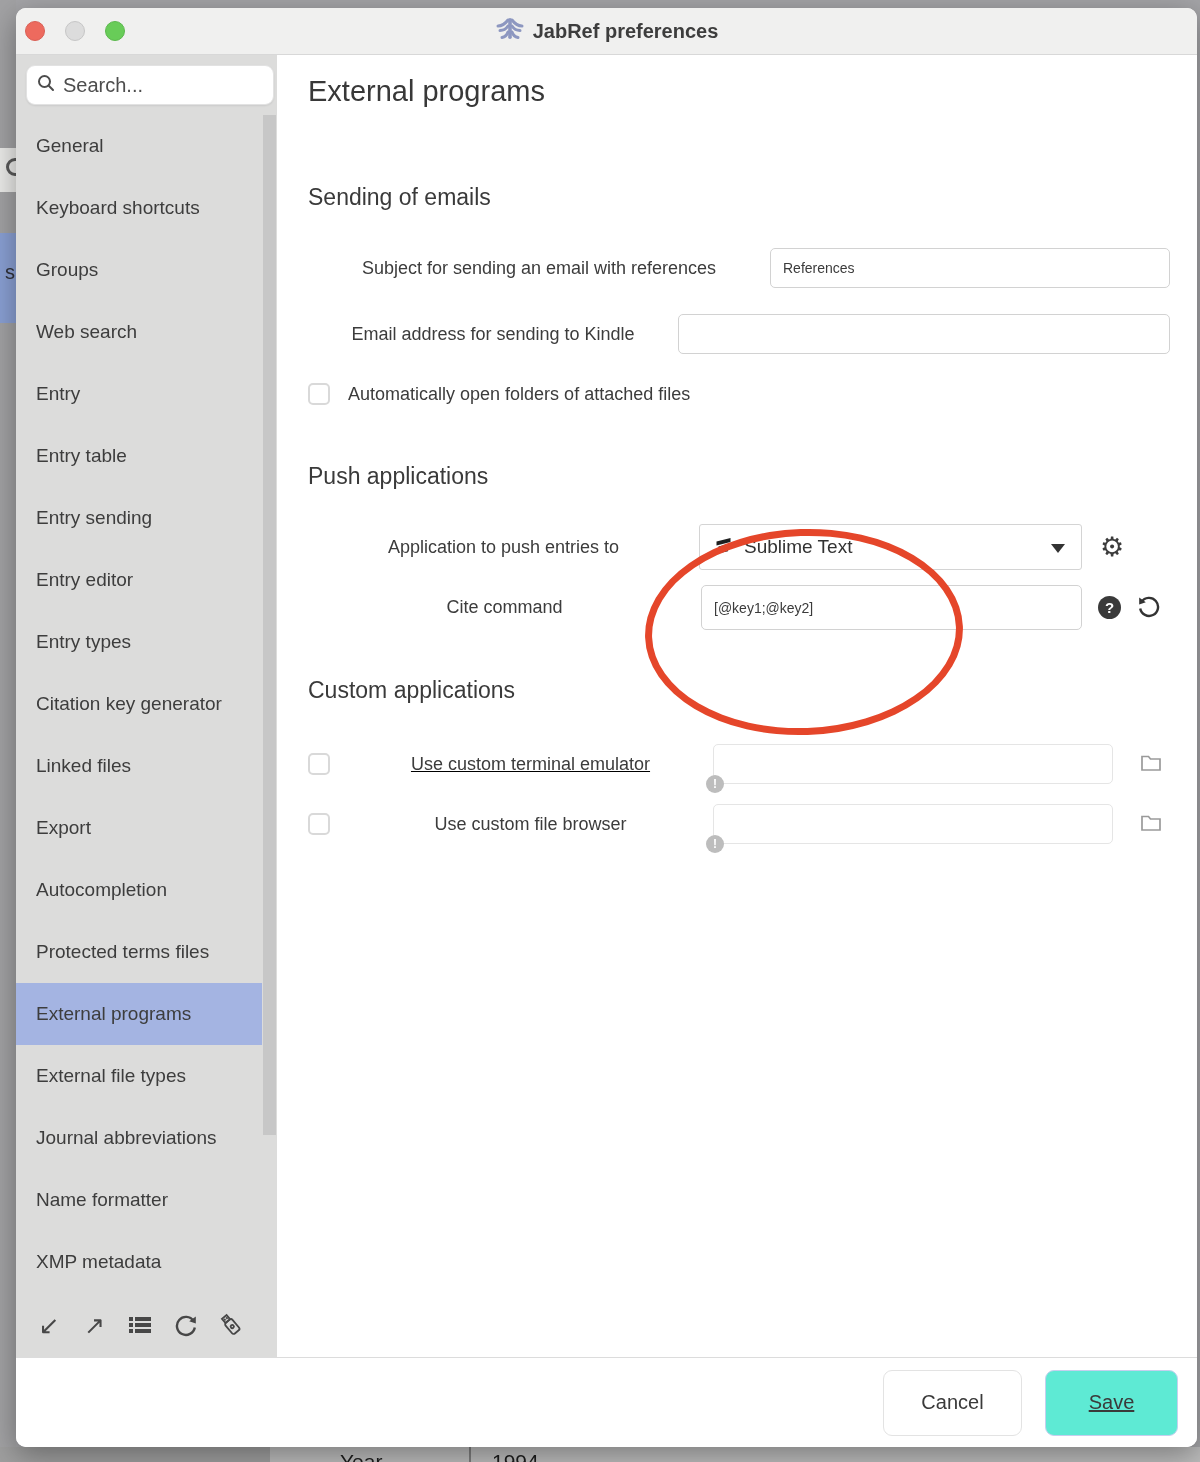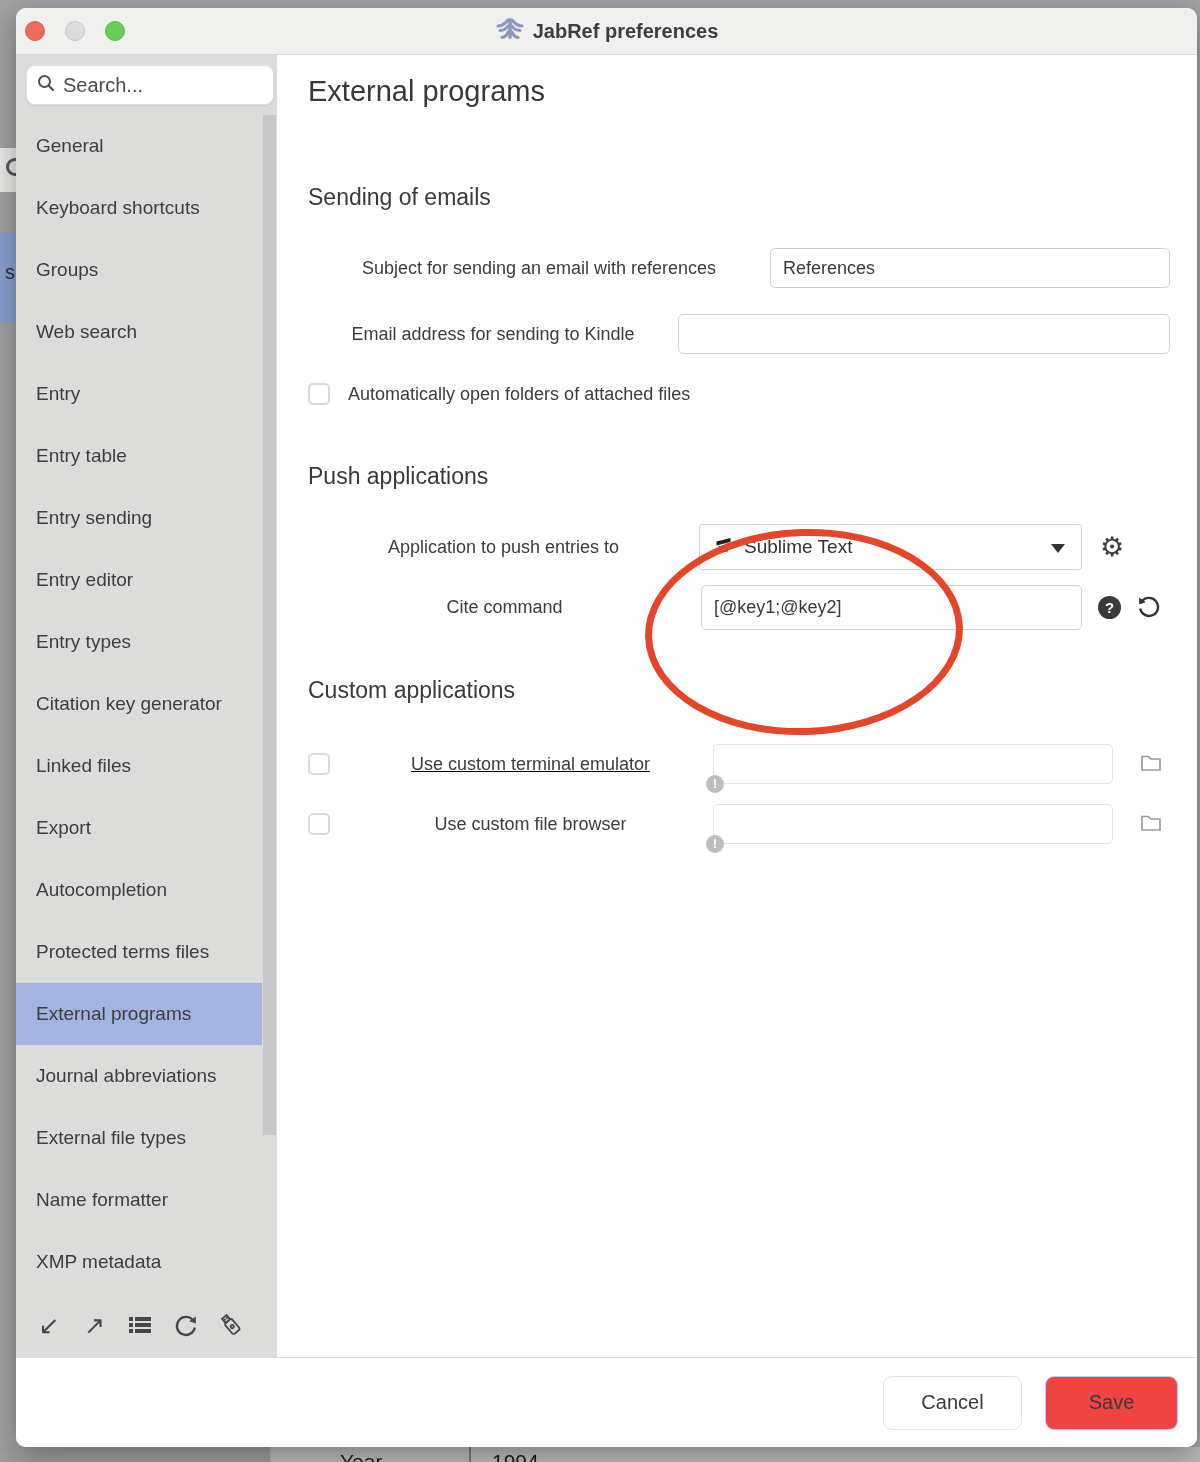--- a/index.html
+++ b/index.html
@@ -52,21 +52,21 @@
 
   
   .content { flex:1; background:#fff; position:relative; padding:12px 0 0 31px; }
   h1.page-title { font-size:29px; font-weight:400; color:#383838; margin-top:8px; }
   h2.section { font-size:23px; font-weight:400; color:#3a3a3a; }
   .sec-emails { margin-top:76px; margin-bottom:37px; }
   .sec-push { margin-top:55px; margin-bottom:34px; }
   .sec-custom { margin-top:47px; margin-bottom:40px; }
   .form-row { display:flex; align-items:center; }
   .lbl { font-size:18px; color:#3c3c3c;text-align:center; }
-  .field { border:1px solid #d2d2d2; border-radius:5px; height:40px; font-size:18px; color:#3b3b3b; padding:0 12px; font-family:"Liberation Sans",sans-serif; outline:none; background:#fff; }
+  .field { border:1px solid #d2d2d2; border-radius:5px; height:40px; font-size:14px; color:#3b3b3b; padding:0 12px; font-family:"Liberation Sans",sans-serif; outline:none; background:#fff; }
   .row-subject { margin-bottom:26px; }
   .row-subject .lbl { width:462px; }
   .row-subject .field { width:400px; }
   .row-kindle { margin-bottom:26px; }
   .row-kindle .lbl { width:370px; }
   .row-kindle .field { width:492px; }
   .row-check { height:28px; margin-bottom:0; }
   .checkbox { width:22px; height:22px; border:2px solid #d9d9d9; border-radius:5px; background:#fff; flex:0 0 22px; }
   .row-check .checkbox { margin-right:18px; }
 
@@ -93,23 +93,23 @@
   .warn-badge { position:absolute; width:18px; height:18px; border-radius:50%; background:#bdbdbd; color:#fff;
                 font-size:12px; font-weight:bold; display:flex; align-items:center; justify-content:center;
                 left:398px; bottom:-9px; }
   .folder-icon { margin-left:27px; }
 
   .annotation-ellipse { position:absolute; left:629px; top:474px; width:318px; height:206px;
                         border:7px solid #e5462a; border-radius:50%; transform:rotate(-2deg); pointer-events:none; }
 
   
   .footer { flex:1; border-top:1px solid #dcdcdc; background:#fff; display:flex; align-items:center; justify-content:flex-end; padding-right:19px; gap:23px; }
-  .btn { height:54px; border-radius:9px; font-size:20px; color:#3a3a3a; display:flex; align-items:center; justify-content:center; cursor:default; font-family:"Liberation Sans",sans-serif; }
+  .btn { height:66px; border-radius:9px; font-size:20px; color:#3a3a3a; display:flex; align-items:center; justify-content:center; cursor:default; font-family:"Liberation Sans",sans-serif; }
   .btn-cancel { width:139px; background:#fff; border:1px solid #e3e3e3; }
-  .btn-save { width:133px; background:#ef4444; border:1px solid #c5cfee; }
+  .btn-save { width:133px; background:#5eead4; border:1px solid #c5cfee;text-decoration:underline; }
 </style>
 </head>
 <body>
 
 <div class="bg-left">
   <div class="frag-white">
       <div class="curve"></div>
     </div>
   <div class="frag-blue">
     <span>s</span>
@@ -172,22 +172,22 @@
         <div class="nav-item">Entry table</div>
         <div class="nav-item">Entry sending</div>
         <div class="nav-item">Entry editor</div>
         <div class="nav-item">Entry types</div>
         <div class="nav-item">Citation key generator</div>
         <div class="nav-item">Linked files</div>
         <div class="nav-item">Export</div>
         <div class="nav-item">Autocompletion</div>
         <div class="nav-item">Protected terms files</div>
         <div class="nav-item selected">External programs</div>
+        <div class="nav-item">External file types</div>
         <div class="nav-item">Journal abbreviations</div>
-        <div class="nav-item">External file types</div>
         <div class="nav-item">Name formatter</div>
         <div class="nav-item">XMP metadata</div>
       </div>
 
       <div class="scroll-thumb"></div>
 
       <div class="panel-icons">
         <div class="p-icon">
             <span>↙</span>
           </div>

